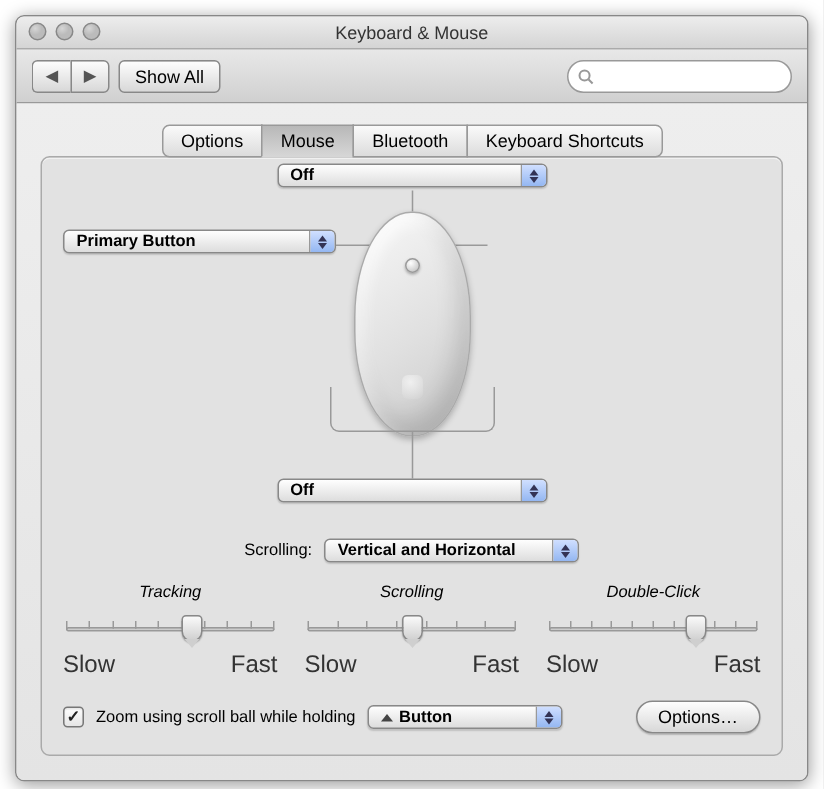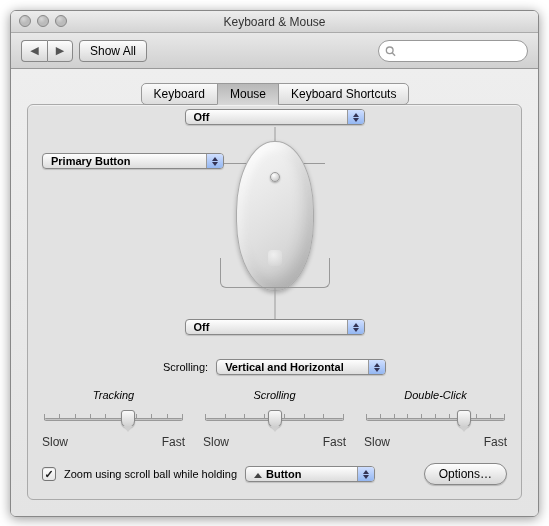--- a/index.html
+++ b/index.html
@@ -204,21 +204,21 @@
   .slider .ticks{position:absolute;left:2px;right:2px;top:7px;height:12px;display:flex;justify-content:space-between;}
   .slider .ticks span{width:1px;height:6px;background:#999;margin-top:0;}
   .slider .thumb{
     position:absolute;top:3px;width:14px;height:18px;transform:translateX(-50%);
     background:linear-gradient(#fafafa,#cfcfcf);
     border:1px solid #888;border-radius:3px 3px 7px 7px;
     box-shadow:0 1px 1px rgba(0,0,0,.3);
   }
   .thumb::after{content:"";position:absolute;bottom:-5px;left:50%;transform:translateX(-50%);
     width:0;height:0;border-left:5px solid transparent;border-right:5px solid transparent;border-top:6px solid #cfcfcf;}
-  .endcaps{display:flex;justify-content:space-between;font-size:12px;margin-top:4px;color:#333;}
+  .endcaps{display:flex;justify-content:space-between;font-size:16px;margin-top:4px;color:#333;}
 
   
   .bottom-row{
     display:flex;align-items:center;gap:8px;margin-top:14px;
   }
   .checkbox{
     width:14px;height:14px;border:1px solid #777;border-radius:3px;
     background:linear-gradient(#fff,#e5e5e5);
     display:flex;align-items:center;justify-content:center;
     box-shadow:inset 0 1px 1px rgba(0,0,0,.1);
@@ -266,22 +266,23 @@
           <circle cx="7" cy="7" r="5" fill="none" stroke="#555" stroke-width="2"></circle>
           <line x1="11" y1="11" x2="15" y2="15" stroke="#555" stroke-width="2"></line>
         </svg>
       <input placeholder="" style="">
     </div>
   </div>
 
   <div class="content">
 
     <div class="tabbar">
-      <div class="tab">Keyboard</div>
+      <div class="tab">Options</div>
       <div class="tab active">Mouse</div>
+      <div class="tab">Bluetooth</div>
       <div class="tab">Keyboard Shortcuts</div>
     </div>
 
     <div class="panel">
 
       <div class="mouse-area">
 
         <div class="popup popup-top">
           <span>Off</span>
           <span class="cap"></span>

